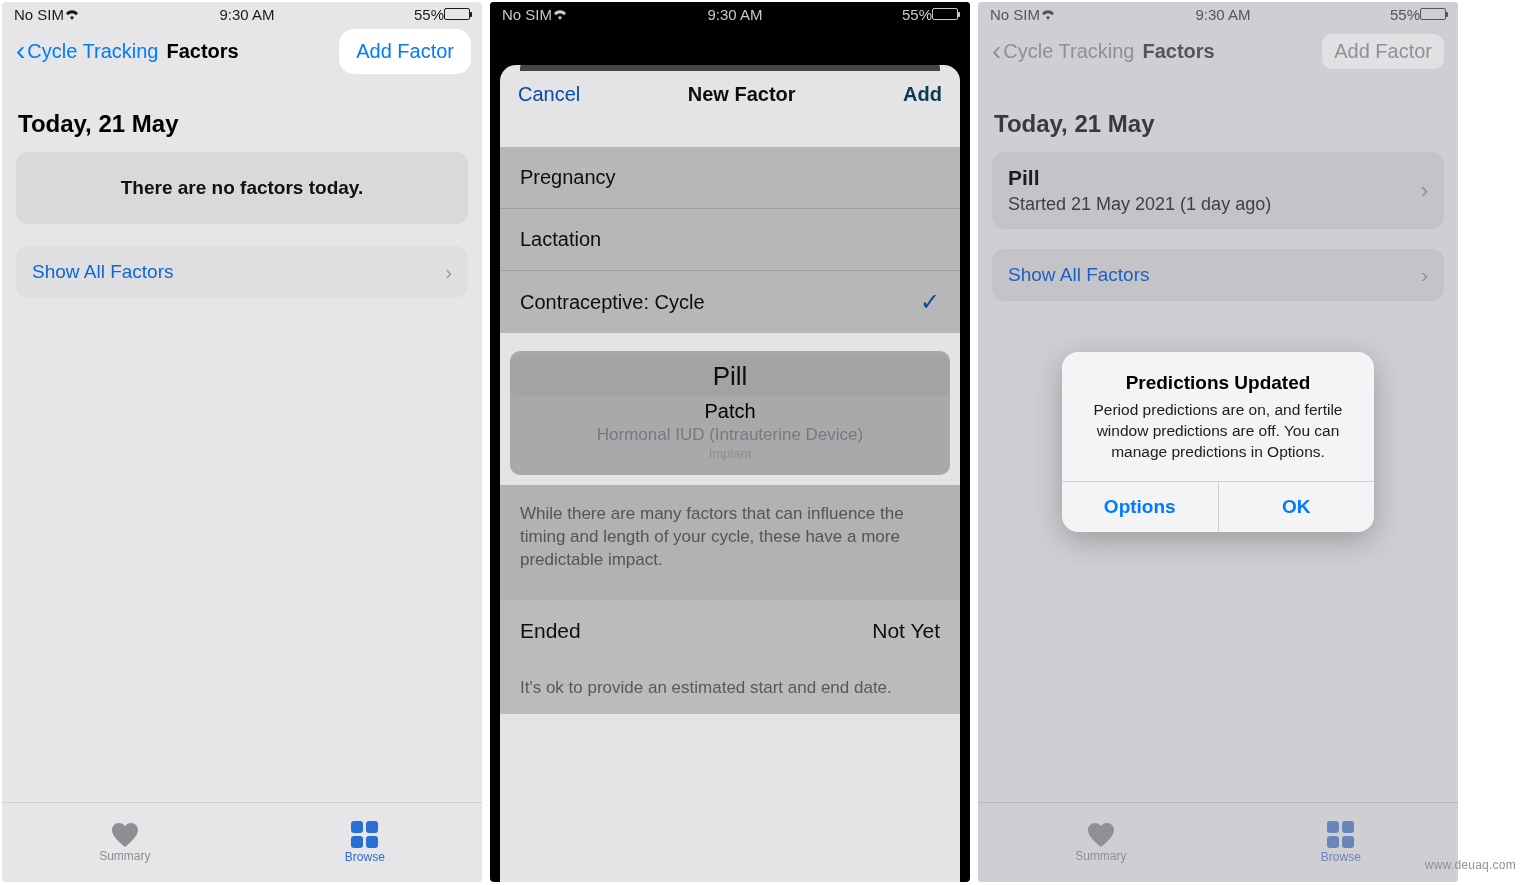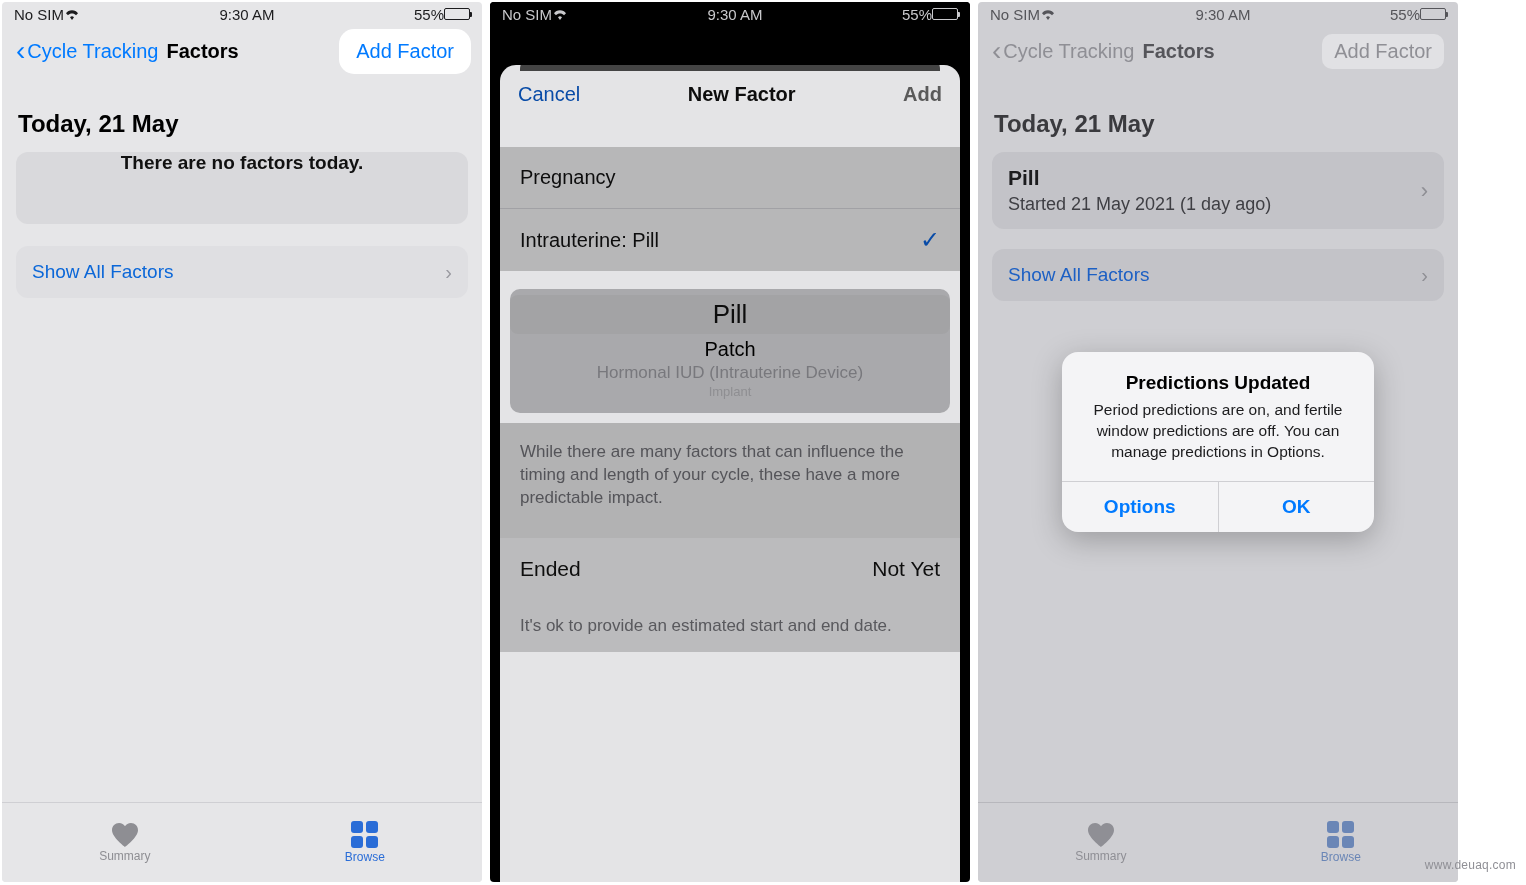--- a/index.html
+++ b/index.html
@@ -59,21 +59,21 @@
   }
   
   .s1 { background:#e6e6e8; }
   .s1 .status-bar { color:#1c1c1e; }
   .s1 .content { padding: 18px 14px 0; }
   .date-heading { font-size: 24px; font-weight: 800; color:#000; margin: 16px 2px 14px; }
   .empty-card {
     background:#d9d9dc;
     border-radius: 12px;
     height: 72px;
-    display:flex; justify-content:center;
+    display:flex; align-items:center; justify-content:center;
     font-size: 19px; font-weight: 600; color:#111;
     margin-bottom: 22px;
   }
   .list-row {
     background:#dfdfe2;
     border-radius: 12px;
     height: 52px;
     display:flex; align-items:center; justify-content:space-between;
     padding:0 16px;
     font-size: 19px; color:#0b67d8;
@@ -106,21 +106,21 @@
   .sheet::before {
     content:""; position:absolute; top:-8px; left:20px; right:20px; height:14px;
     background:#444; border-radius:12px 12px 0 0;
   }
   .sheet-nav {
     height:58px; display:flex; align-items:center; justify-content:space-between;
     padding:0 18px; font-size:20px;
   }
   .sheet-nav .cancel { color:#0a60d6; }
   .sheet-nav .title { font-weight:700; color:#111; }
-  .sheet-nav .add { color:#737373; font-weight:700; }
+  .sheet-nav .add { color:#0c4a6e; font-weight:700; }
   .dim-overlay { filter: brightness(0.78); }
   .option-list { background:#eaeaec; }
   .option {
     height:62px; display:flex; align-items:center; justify-content:space-between;
     padding:0 20px; font-size:20px; color:#111;
     border-bottom:1px solid #cfcfd3;
   }
   .option:last-child { border-bottom:none; }
   .check { color:#0a60d6; font-size:24px; font-weight:400; }
   .picker {
@@ -281,21 +281,24 @@
         <span class="add">Add</span>
       </div>
 
       <div style="height:24px;"></div>
 
       <div class="option-list">
         <div class="option">
           <span>Pregnancy</span>
         </div>
         <div class="option">
-          <span>Intrauterine: Pill</span>
+          <span>Lactation</span>
+        </div>
+        <div class="option">
+          <span>Contraceptive: Cycle</span>
           <span class="check">✓</span>
         </div>
       </div>
 
       <div class="picker">
         <div class="sel">Pill</div>
         <div class="fade1">Patch</div>
         <div class="fade2">Hormonal IUD (Intrauterine Device)</div>
         <div class="fade3">Implant</div>
       </div>

